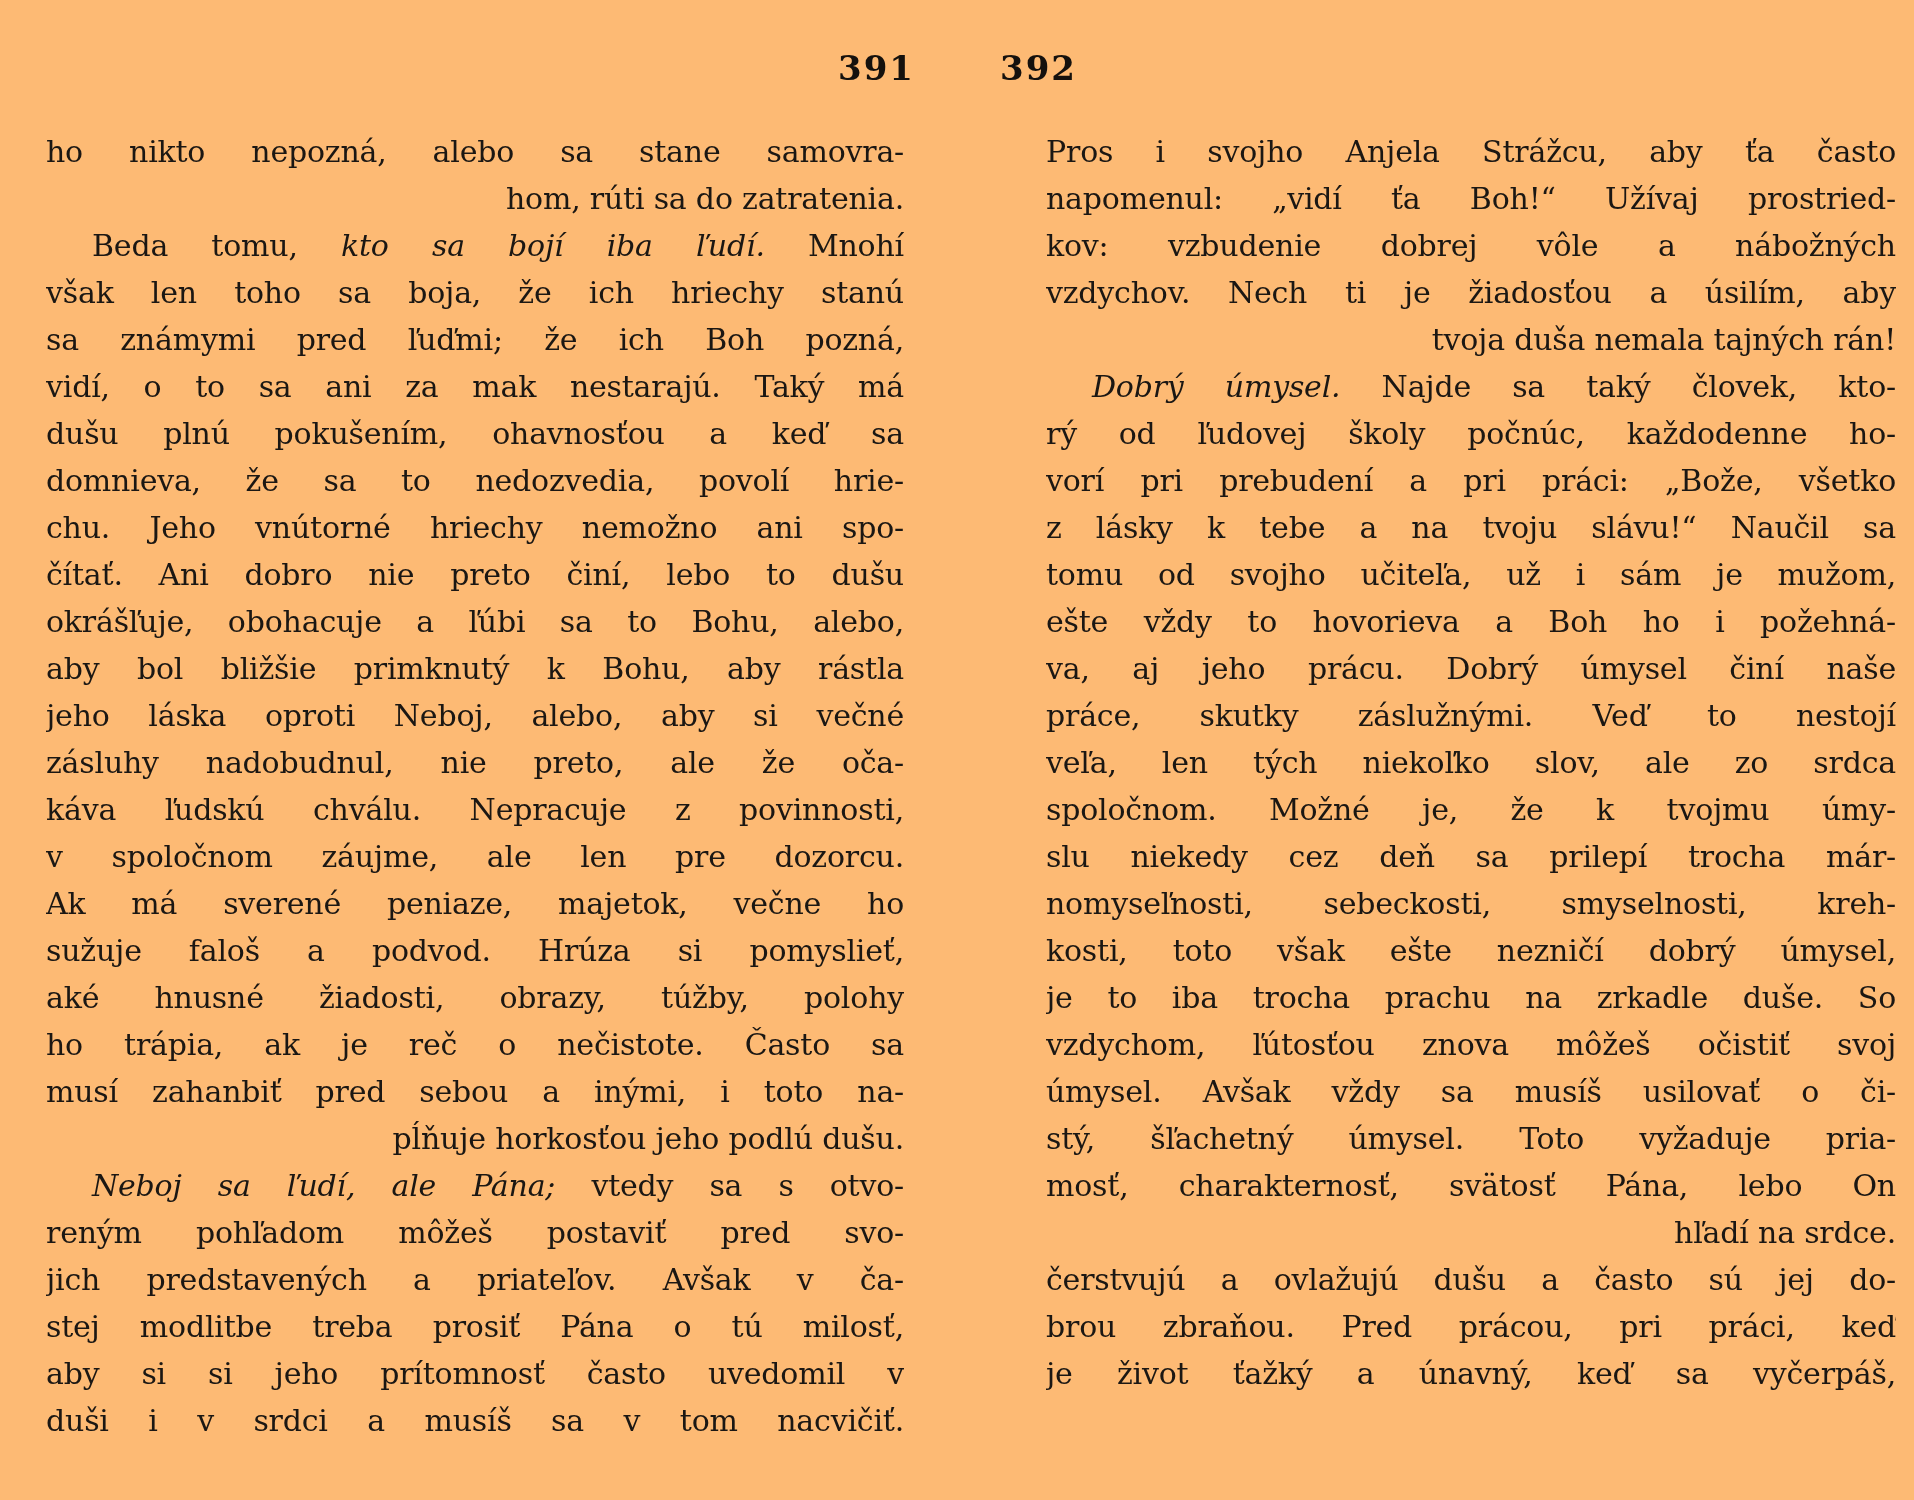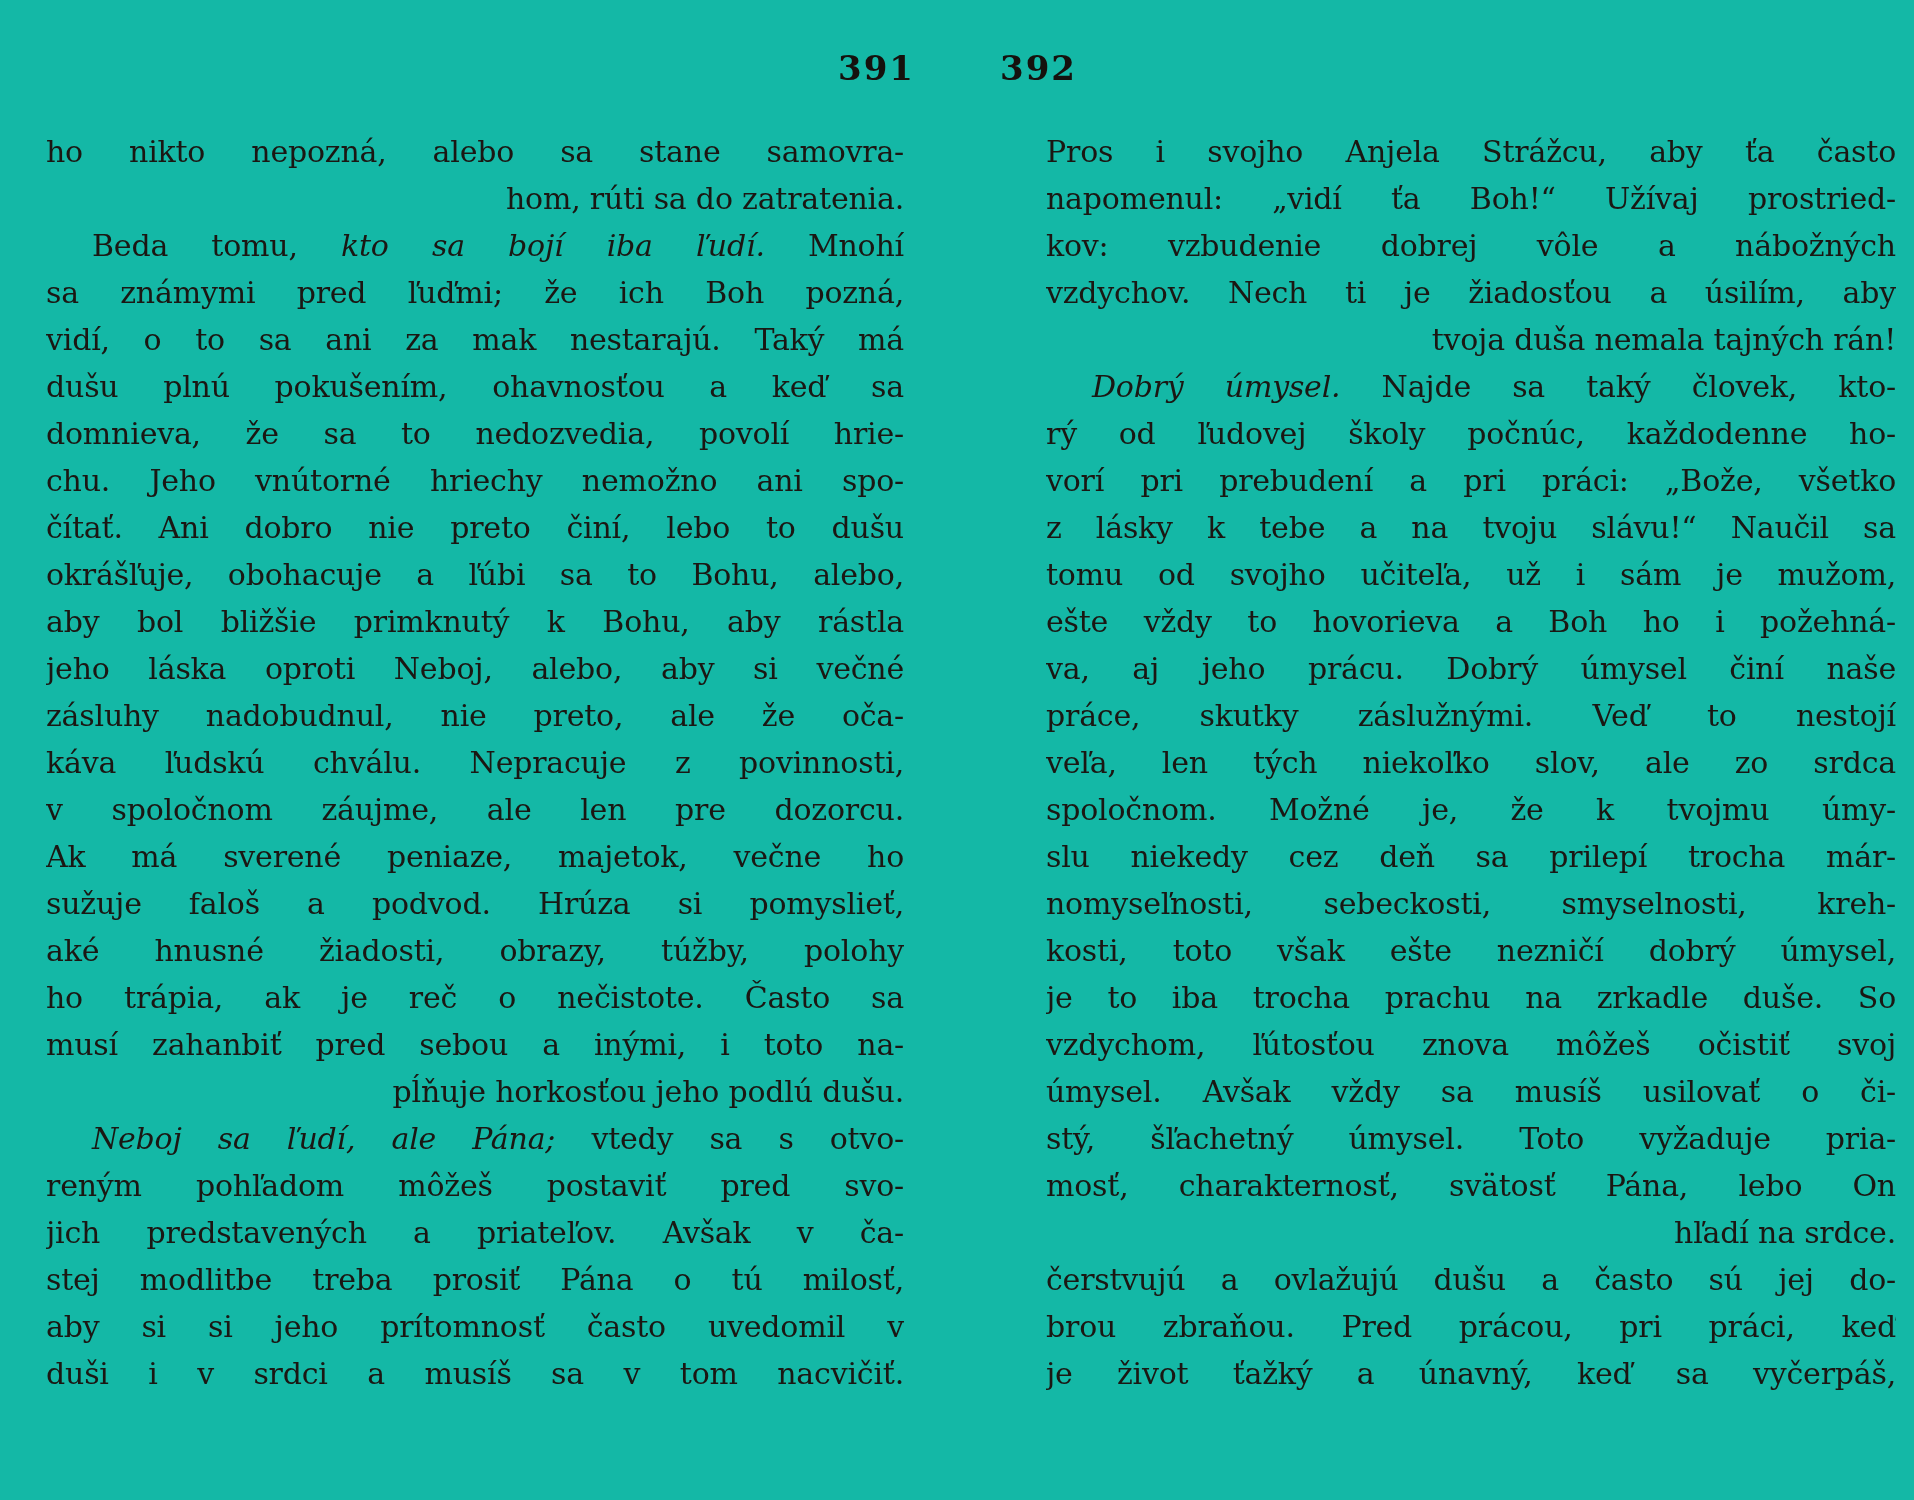--- a/index.html
+++ b/index.html
@@ -4,21 +4,21 @@
 <style>
   html, body {
     margin: 0;
     padding: 0;
     background: #ffffff;
   }
   .page {
     position: relative;
     width: 1914px;
     height: 1500px;
-    background: #14b8a6;
+    background: #fdba74;
     overflow: hidden;
     font-family: "DejaVu Serif", "Liberation Serif", serif;
     color: #1b1713;
   }
   .pagenum {
     position: absolute;
     top: 48px;
     font-size: 34px;
     font-weight: bold;
     letter-spacing: 2px;
@@ -53,20 +53,21 @@
 </head>
 <body>
 
 <div class="page">
   <div class="pagenum" id="num-left">391</div>
   <div class="pagenum" id="num-right">392</div>
   <div class="column" id="col-left">
       <div class="line j"><span>ho nikto nepozná, alebo sa stane samovra-</span></div>
       <div class="line"><span>hom, rúti sa do zatratenia.</span></div>
       <div class="line j ind"><span>Beda tomu, </span><i>kto sa bojí iba ľudí.</i><span> Mnohí</span></div>
+      <div class="line j"><span>však len toho sa boja, že ich hriechy stanú</span></div>
       <div class="line j"><span>sa známymi pred ľuďmi; že ich Boh pozná,</span></div>
       <div class="line j"><span>vidí, o to sa ani za mak nestarajú. Taký má</span></div>
       <div class="line j"><span>dušu plnú pokušením, ohavnosťou a keď sa</span></div>
       <div class="line j"><span>domnieva, že sa to nedozvedia, povolí hrie-</span></div>
       <div class="line j"><span>chu. Jeho vnútorné hriechy nemožno ani spo-</span></div>
       <div class="line j"><span>čítať. Ani dobro nie preto činí, lebo to dušu</span></div>
       <div class="line j"><span>okrášľuje, obohacuje a ľúbi sa to Bohu, alebo,</span></div>
       <div class="line j"><span>aby bol bližšie primknutý k Bohu, aby rástla</span></div>
       <div class="line j"><span>jeho láska oproti Neboj, alebo, aby si večné</span></div>
       <div class="line j"><span>zásluhy nadobudnul, nie preto, ale že oča-</span></div>

